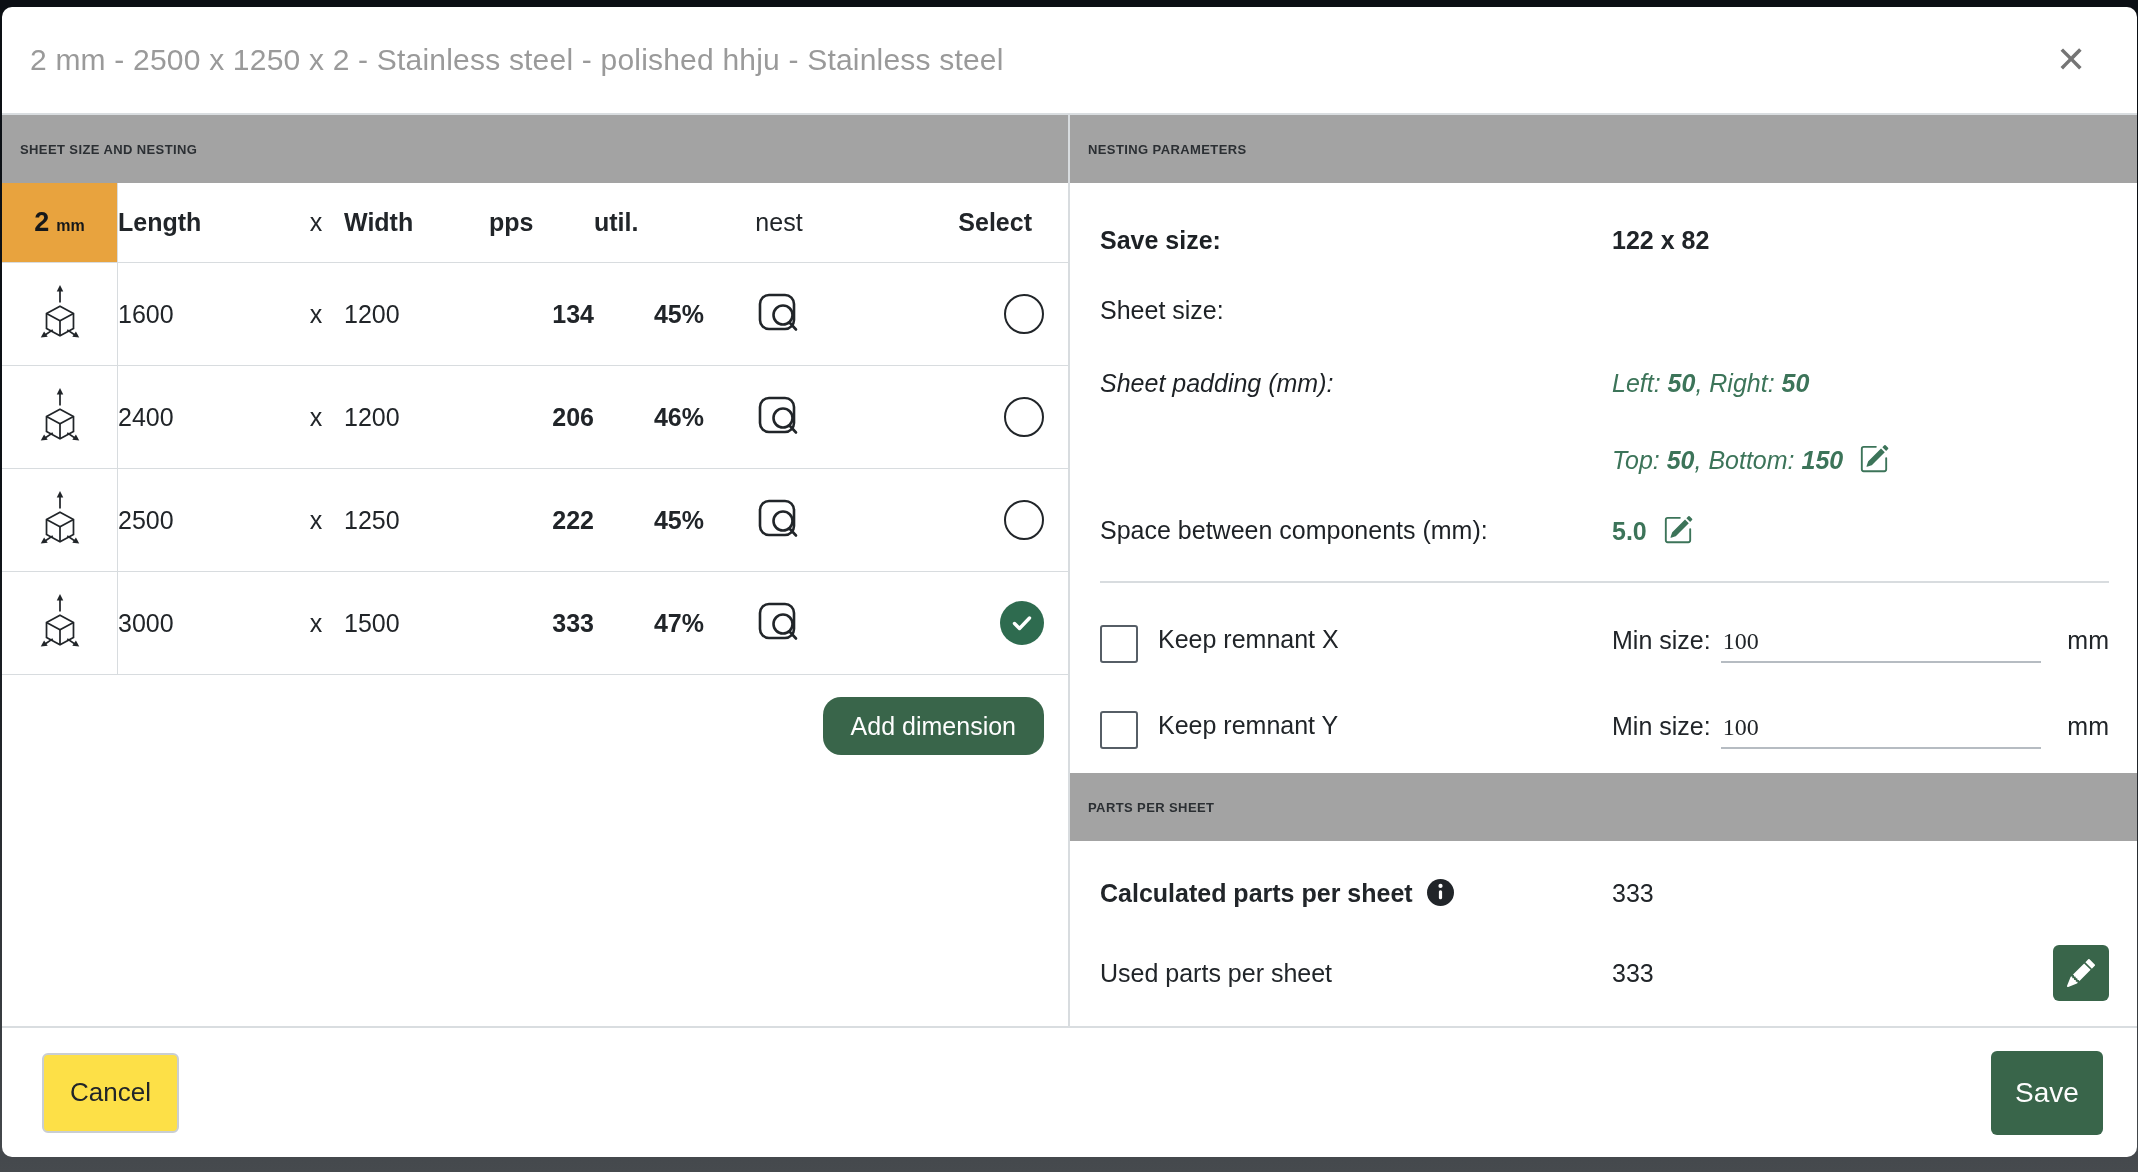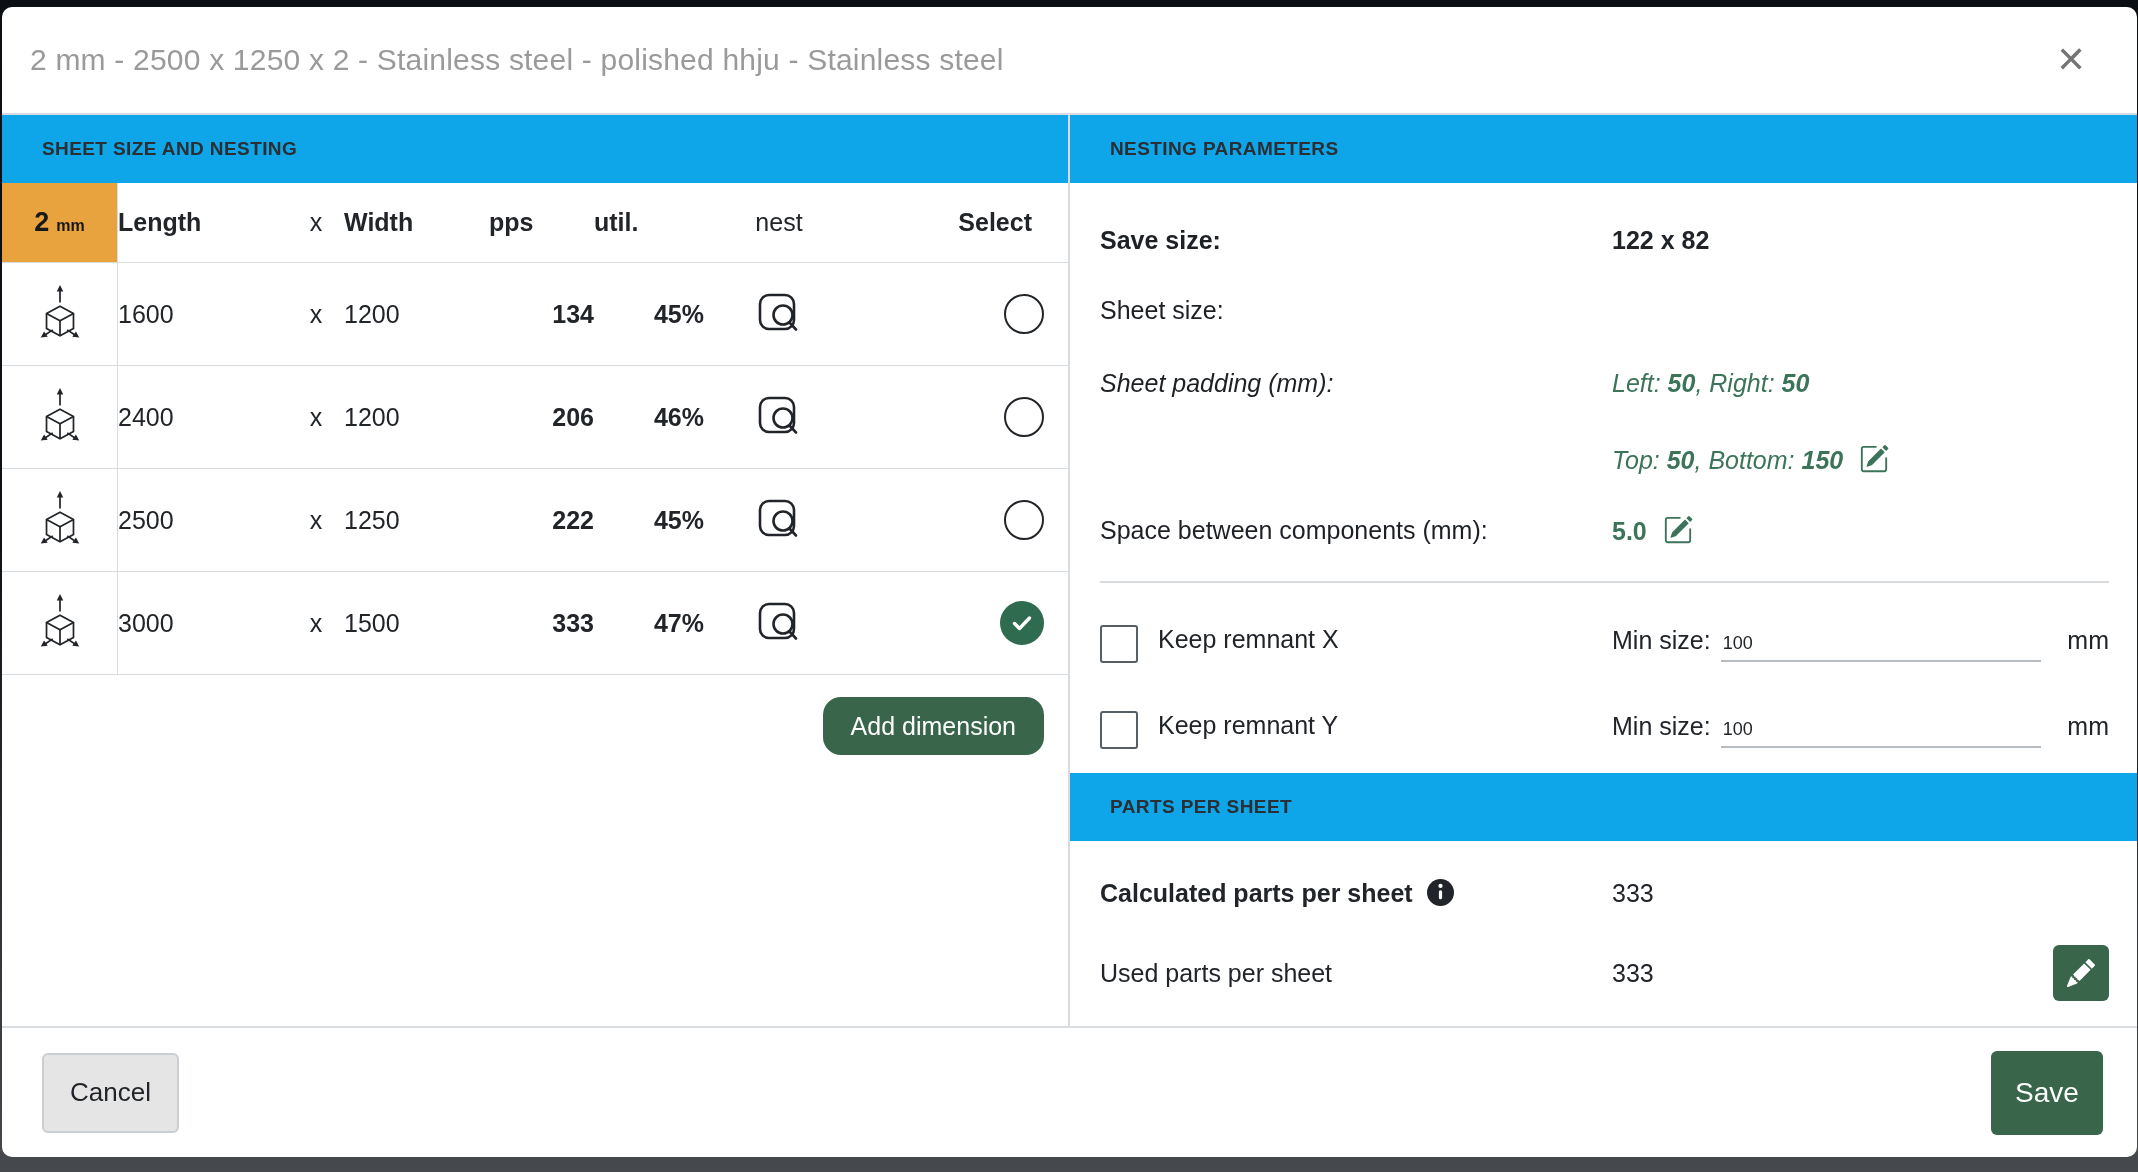--- a/index.html
+++ b/index.html
@@ -23,22 +23,22 @@
   .title-bar .title { font-size:30px; color:#9a9a9a; letter-spacing:.2px; flex:1 1 auto; white-space:nowrap; overflow:hidden; }
   .close-btn {
     width:52px; height:52px; border:none; background:transparent; cursor:pointer;
     font-size:36px; color:#757575; line-height:1; display:flex; align-items:center; justify-content:center;
   }
   
   .content { flex:1 1 auto; display:flex; min-height:0; }
   .left-panel  { width:1066px; flex:0 0 1066px; display:flex; flex-direction:column; }
   .right-panel { flex:1 1 auto; border-left:2px solid #d8dcdf; display:flex; flex-direction:column; }
   .panel-head {
-    height:68px; flex:0 0 68px; background:#0ea5e9; display:flex; align-items:center;
-    padding-left:40px; font-size:19px; font-weight:700; color:#2b2f33; letter-spacing:.4px;
+    height:68px; flex:0 0 68px; background:#a3a3a3; display:flex; align-items:center;
+    padding-left:18px; font-size:13px; font-weight:700; color:#2b2f33; letter-spacing:.4px;
   }
   
   .t-row {
     display:grid;
     grid-template-columns:116px 170px 56px 145px 105px 110px 150px 1fr;
     align-items:center; height:103px; border-bottom:1.5px solid #d8dcdf;
     font-size:25px;
   }
   .t-row.head { height:80px; font-weight:700; }
   .c-first { height:100%; display:flex; align-items:center; justify-content:center; border-right:1.5px solid #d8dcdf; }
@@ -81,38 +81,38 @@
   .remnant-row { display:grid; grid-template-columns:512px 1fr; align-items:center; height:86px; font-size:25px; }
   .rem-left { display:flex; align-items:flex-start; gap:20px; }
   .checkbox {
     width:38px; height:38px; border:2px solid #565e66; border-radius:3px; background:#fff;
     display:inline-block; cursor:pointer; flex:0 0 38px;
   }
   .minsize { display:flex; align-items:baseline; }
   .min-lbl { white-space:nowrap; margin-right:10px; }
   .min-input {
     flex:1 1 auto; border:none; border-bottom:2px solid #b6bcc2; outline:none;
-    font-size:18px; font-family:Liberation Sans, sans-serif; color:#212529; padding:2px 2px 6px 2px; background:transparent;
+    font-size:24px; font-family:Liberation Serif, serif; color:#212529; padding:2px 2px 6px 2px; background:transparent;
     min-width:0;
   }
   .min-unit { margin-left:26px; white-space:nowrap; }
   .info-ico { margin-left:14px; vertical-align:-4px; }
   .pp-row { display:grid; grid-template-columns:512px 1fr auto; align-items:center; height:80px; font-size:25px; }
   .pp-row.mt { margin-top:12px; }
   .used-edit-btn {
     width:56px; height:56px; border:none; border-radius:6px; background:#39654A; cursor:pointer;
     display:flex; align-items:center; justify-content:center;
   }
   
   .footer {
     flex:0 0 131px; border-top:2px solid #d9dde0; display:flex; align-items:center;
     justify-content:space-between; padding:0 34px 0 40px;
   }
   .cancel-btn {
-    min-width:128px; height:80px; background:#e5e5e5; border:2px solid #c9ced3; border-radius:6px;
+    min-width:128px; height:80px; background:#fde047; border:2px solid #c9ced3; border-radius:6px;
     font-size:26px; font-family:inherit; color:#212529; cursor:pointer; padding:0 26px;
   }
   .save-btn {
     min-width:112px; height:84px; background:#39654A; border:none; border-radius:6px;
     font-size:28px; font-family:inherit; color:#fdfdfd; cursor:pointer; padding:0 24px;
   }
 </style>
 </head>
 <body>
 

